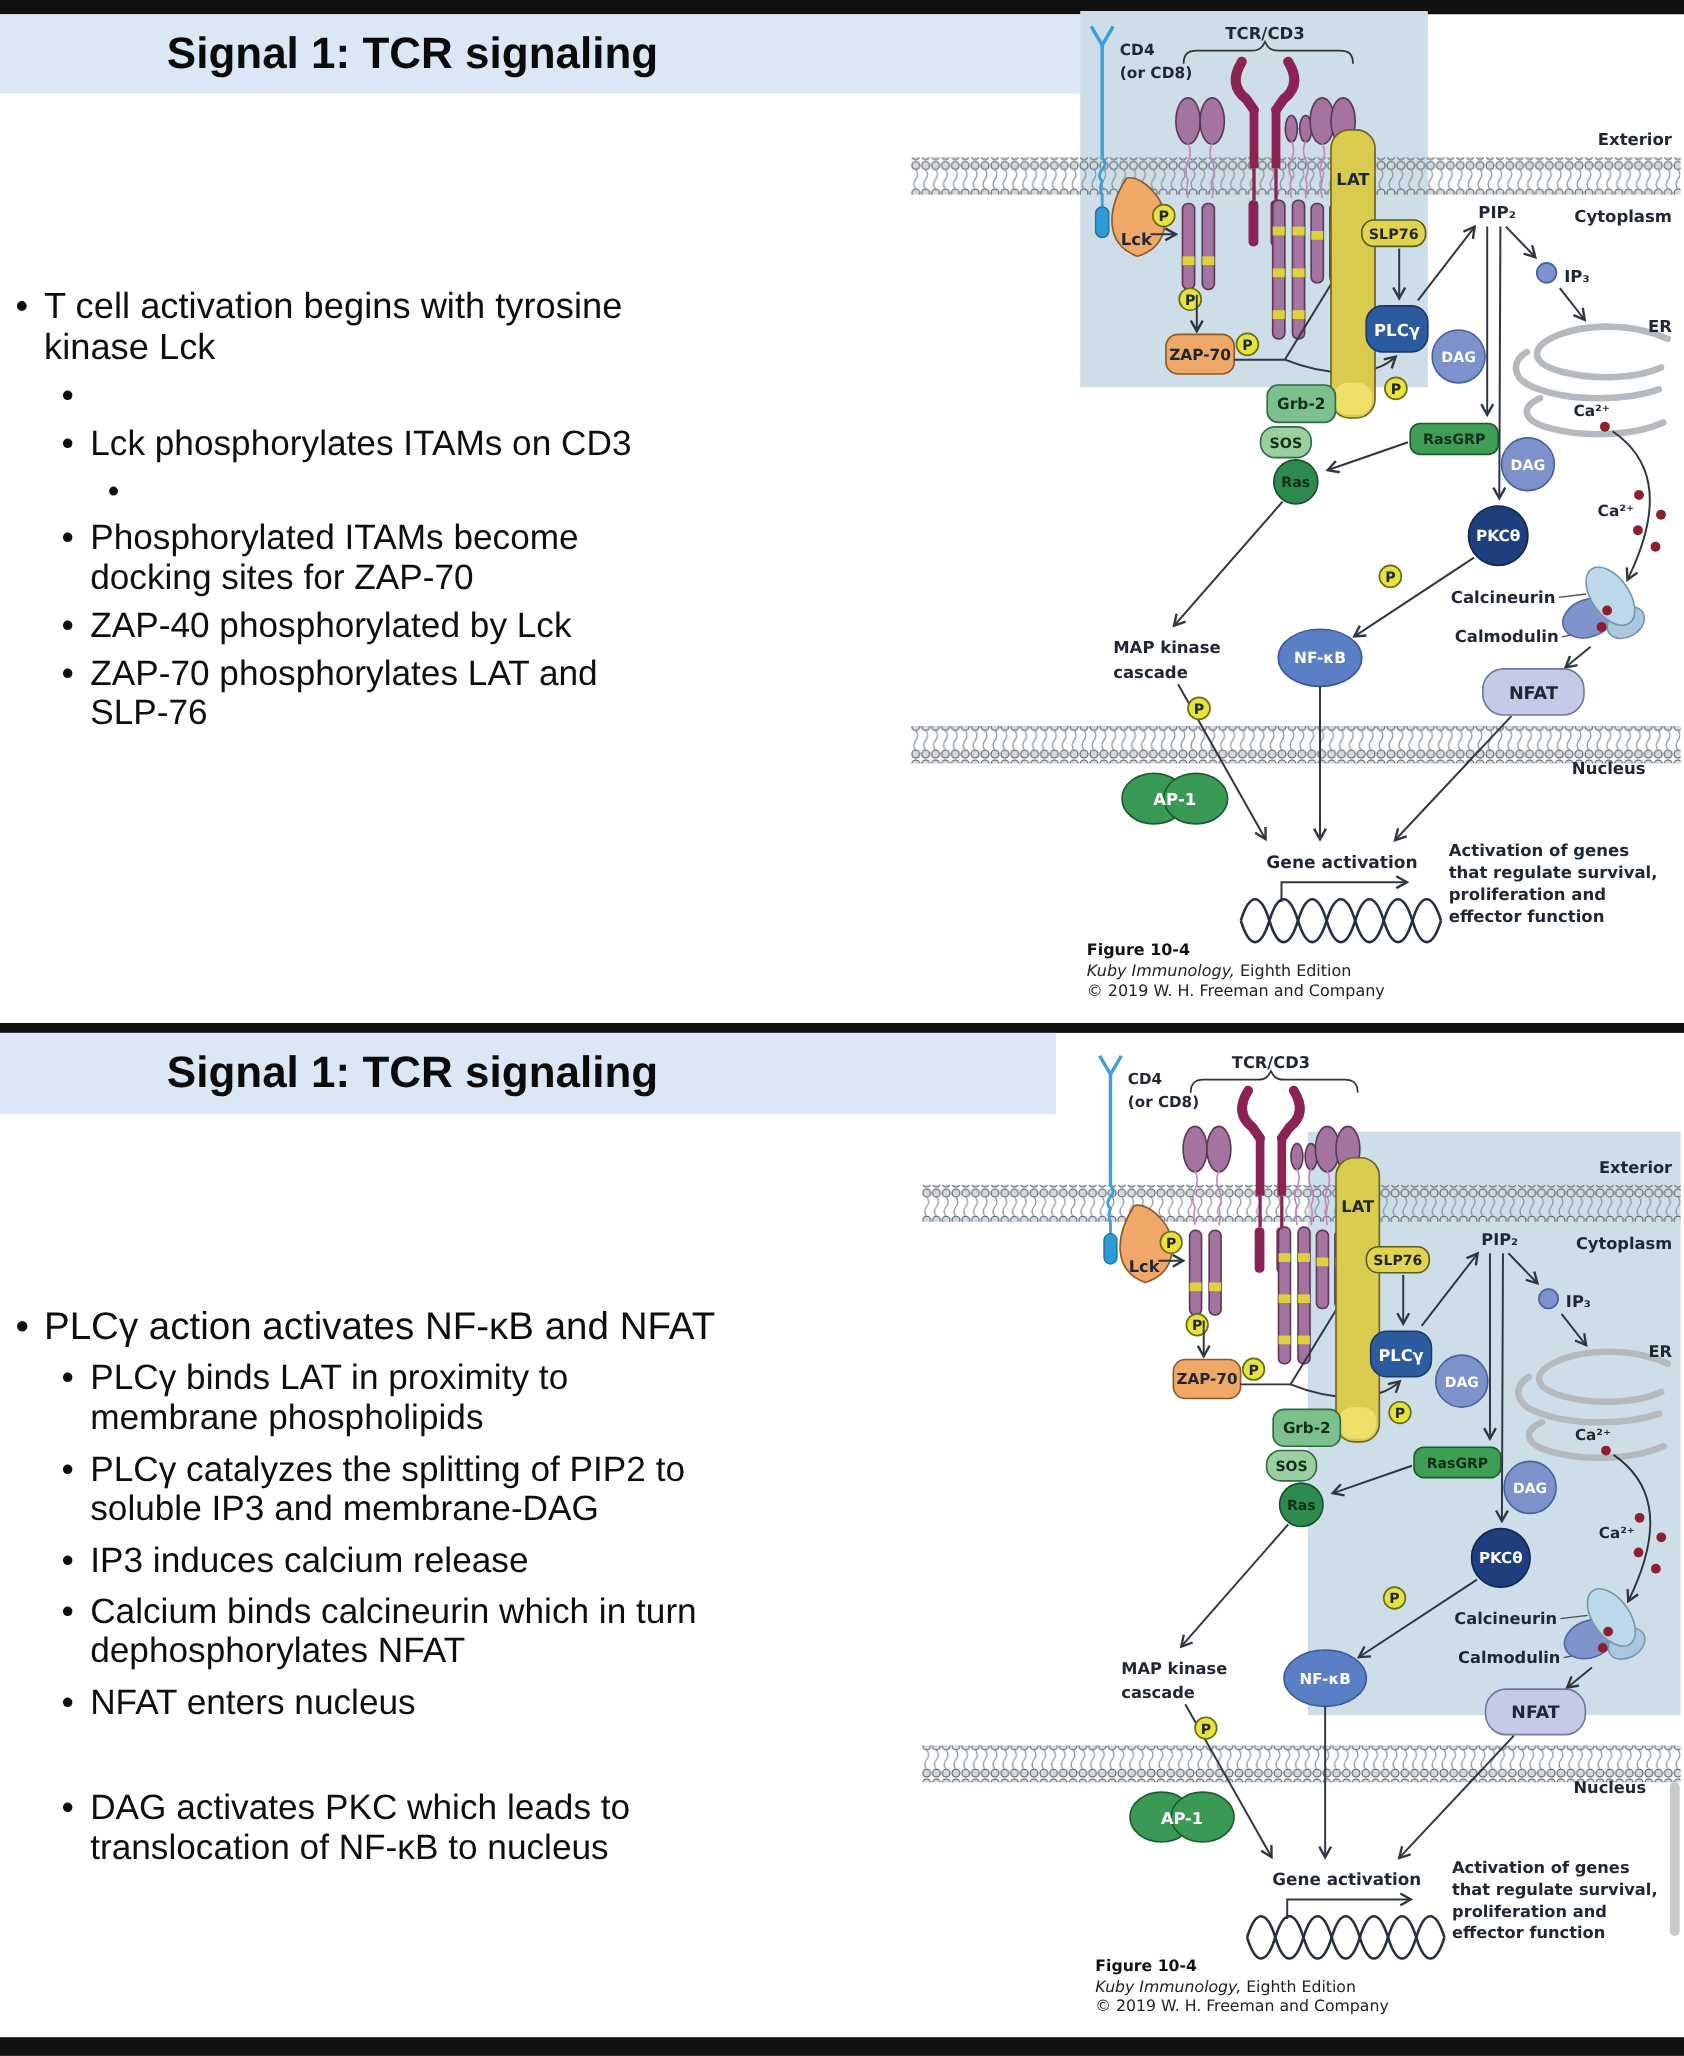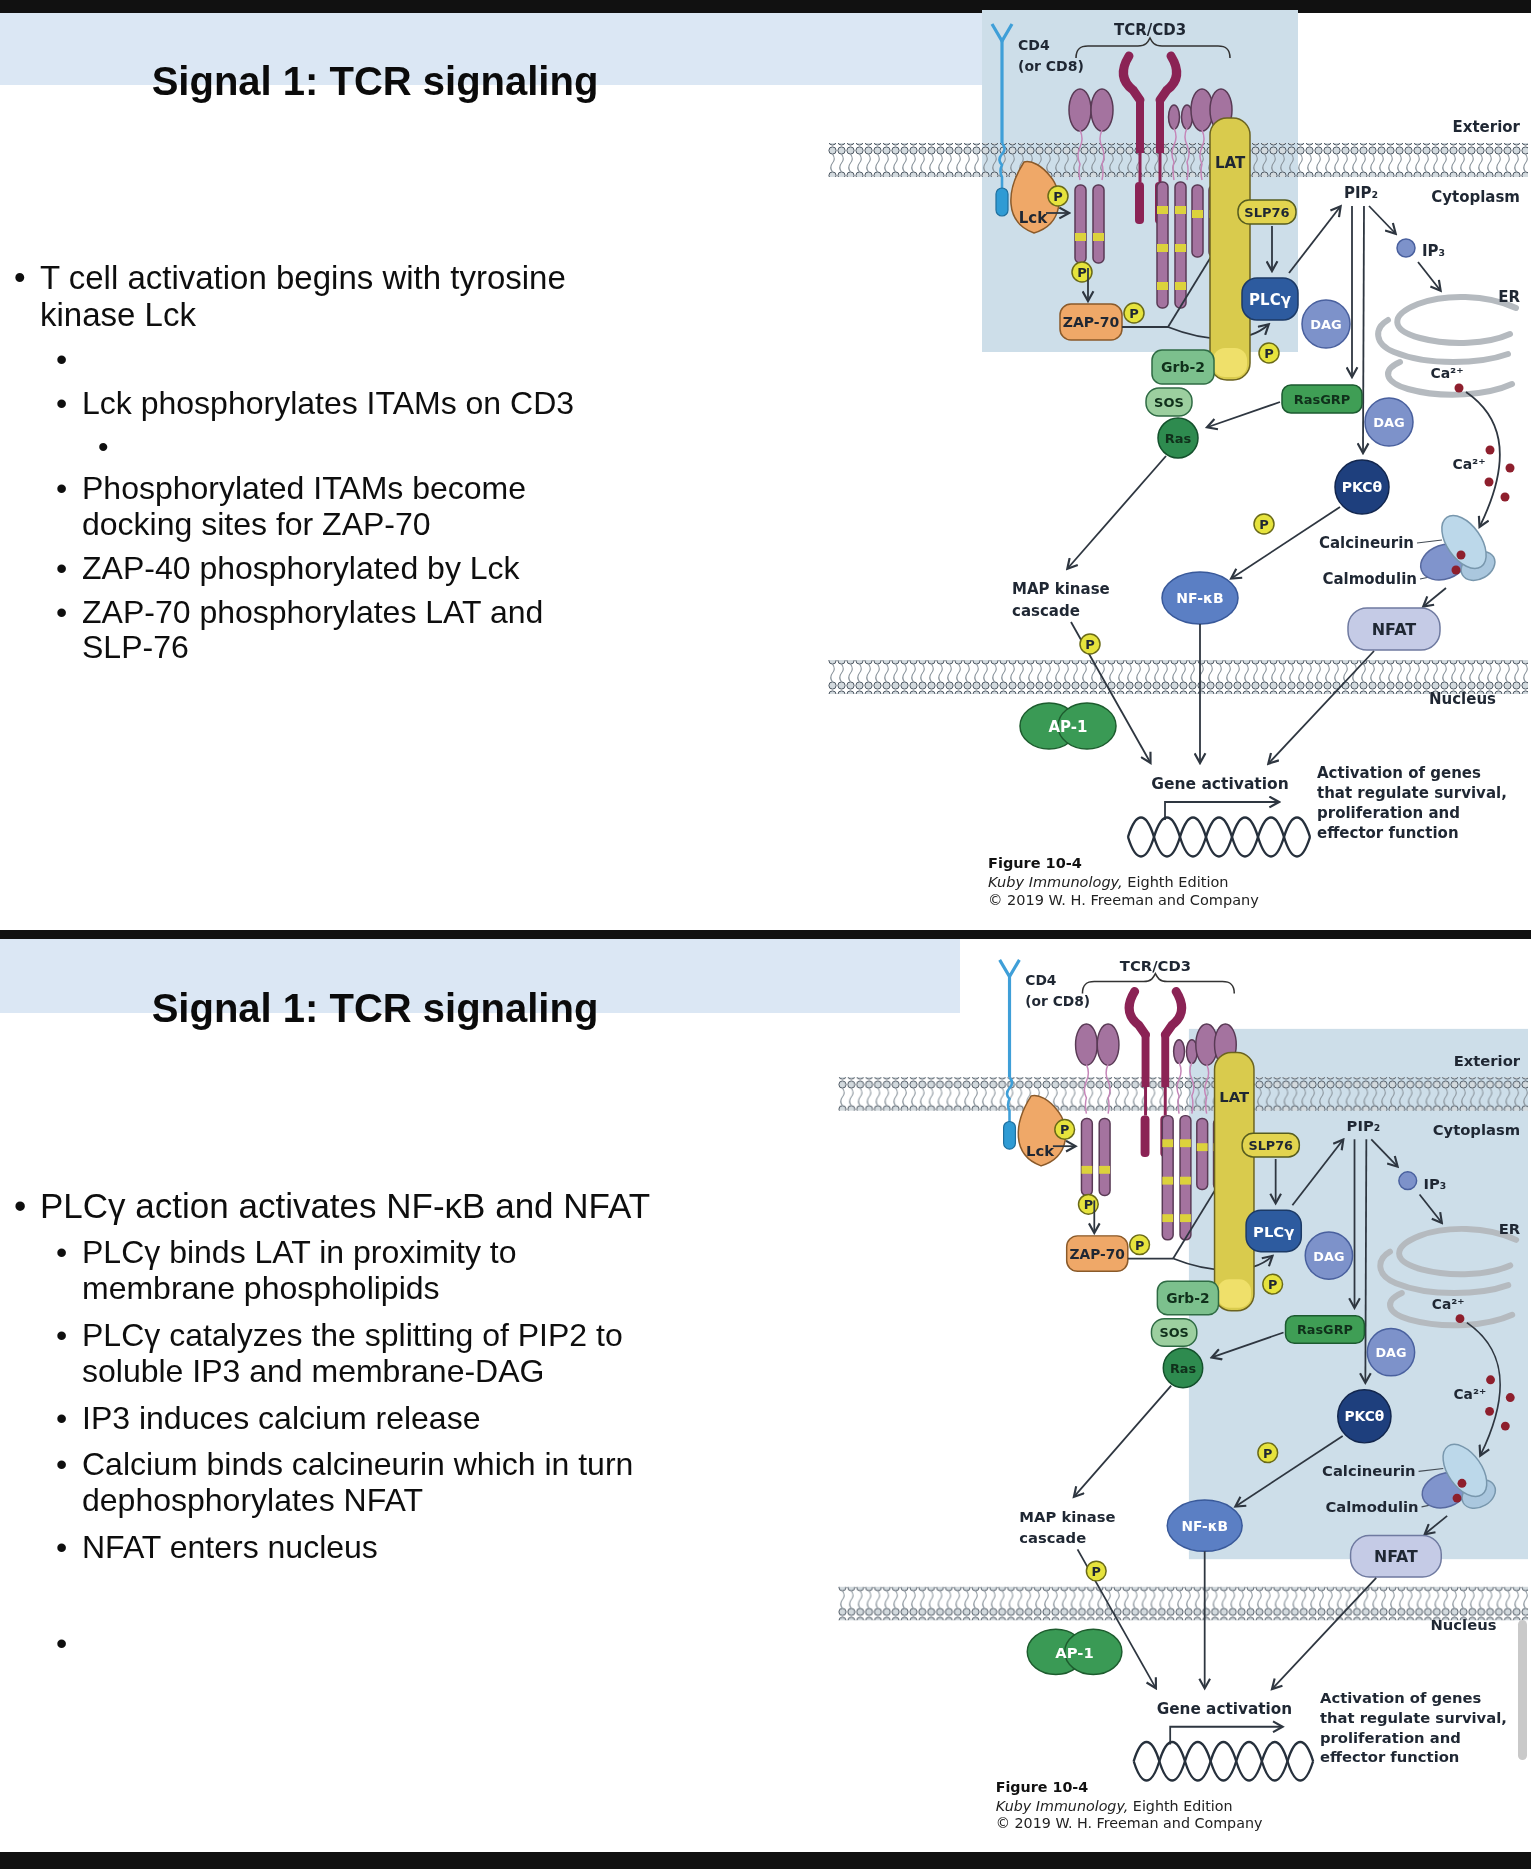--- a/index.html
+++ b/index.html
@@ -6,21 +6,21 @@
   .page{position:relative;width:1531px;height:1869px;background:#ffffff;overflow:hidden;
         font-family:"Liberation Sans",sans-serif;}
   .blackbar{position:absolute;left:0;width:1531px;background:#111111;}
   #bar-top{top:0;height:13px;}
   #bar-mid{top:930px;height:9px;}
   #bar-bot{top:1852px;height:17px;}
   .titlebar{position:absolute;background:#dbe7f4;}
   #title1{left:0;top:13px;width:982px;height:72px;}
   #title2{left:0;top:939px;width:960px;height:74px;}
   .titlebar span{position:absolute;left:375px;top:50%;transform:translate(-50%,-50%);
-    font-size:40px;font-weight:bold;color:#0b0b0b;white-space:nowrap;margin-top:32px;}
+    font-size:40px;font-weight:bold;color:#0b0b0b;white-space:nowrap;}
   .bullets{position:absolute;left:0;color:#0e0e0e;}
   #bullets1{top:260px;width:800px;}
   #bullets2{top:1186px;width:840px;}
   .bullet{display:flex;white-space:pre-line;line-height:1.12;margin-bottom:8px;}
   .b-dot{flex:none;width:26px;}
   .l1{padding-left:14px;font-size:33px;}
   .l2{padding-left:56px;font-size:32px;}
   .l3{padding-left:98px;font-size:30px;}
   .s2 .l1{font-size:35px;margin-bottom:10px;}
   .s2 .l2{font-size:32px;margin-bottom:11px;}
@@ -335,21 +335,22 @@
   <div class="bullets s2" id="bullets2">
       <div class="bullet l1"><span class="b-dot">•</span><span class="b-text"><b>PLCγ</b><span> action activates </span><b>NF-κB</b><span> and </span><b>NFAT</b></span></div>
       <div class="bullet l2"><span class="b-dot">•</span><span class="b-text"><span>PLCγ binds LAT in proximity to
 membrane phospholipids</span></span></div>
       <div class="bullet l2"><span class="b-dot">•</span><span class="b-text"><span>PLCγ catalyzes the splitting of PIP2 to
 soluble IP3 and membrane-DAG</span></span></div>
       <div class="bullet l2"><span class="b-dot">•</span><span class="b-text"><span>IP3 induces </span><b>calcium</b><span> release</span></span></div>
       <div class="bullet l2"><span class="b-dot">•</span><span class="b-text"><span>Calcium binds calcineurin which in turn
 dephosphorylates NFAT</span></span></div>
       <div class="bullet l2"><span class="b-dot">•</span><span class="b-text"><span>NFAT enters nucleus</span></span></div>
-      <div class="bullet l2 gap"><span class="b-dot">•</span></div>
+      <div class="bullet l2 gap"><span class="b-dot">•</span><span class="b-text"><span>DAG activates PKC which leads to
+translocation of NF-κB to nucleus</span></span></div>
     </div>
   <div class="fig fig-v2" id="fig2">
 <svg viewBox="0 0 700 920">
 
   <rect class="hl1" x="154" y="0" width="316" height="342" fill="#cddee9"></rect>
   <rect class="hl2" x="356" y="84" width="344" height="538" fill="#cddee9"></rect>
 
   <rect x="0" y="133" width="700" height="34" fill="url(#mem)"></rect>
   <rect x="0" y="650" width="700" height="34" fill="url(#mem)"></rect>
 

